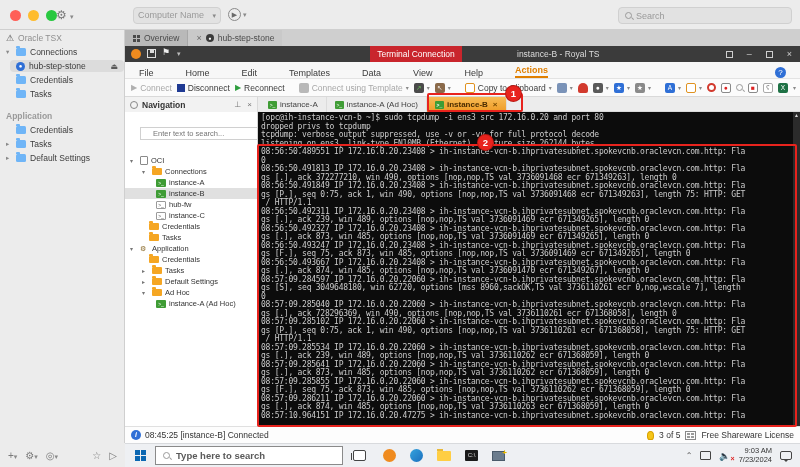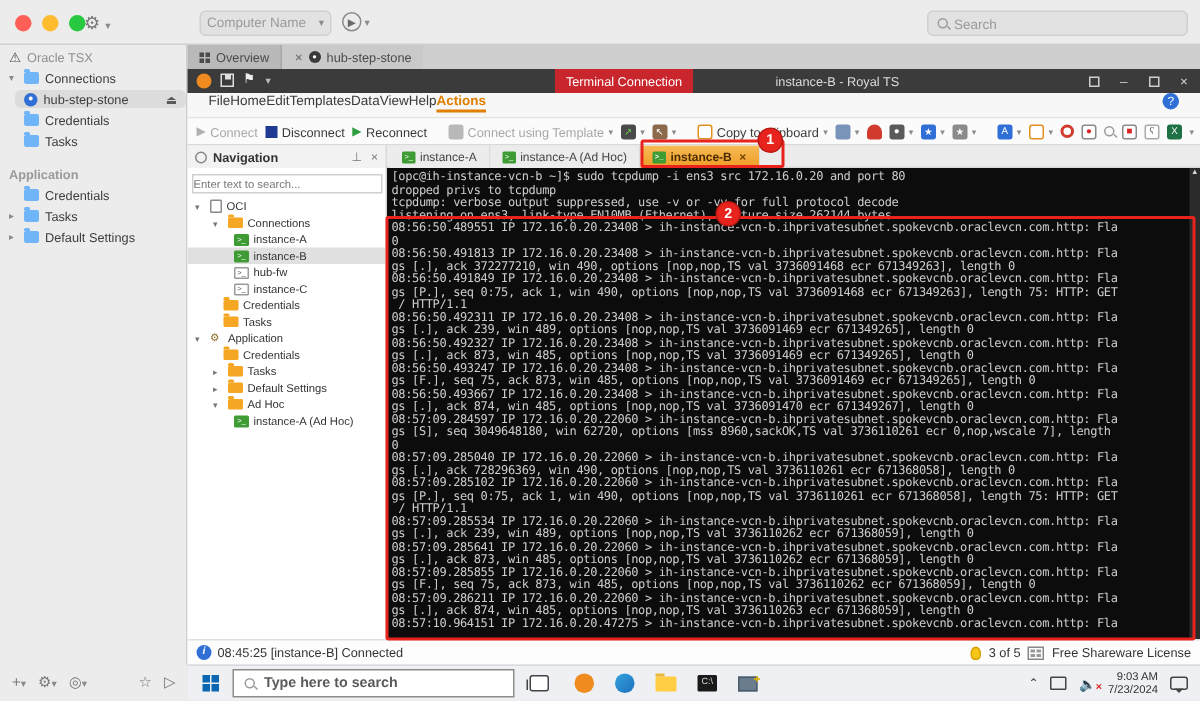--- a/index.html
+++ b/index.html
@@ -50,21 +50,21 @@
   .save-ic { left:22px; top:3px; width:9px; height:9px; border:1px solid #dedede; }
   .save-ic::before { content:""; position:absolute; left:2px; top:0; width:4px; height:3px; background:#dedede; }
   .flag-ic { left:37px; top:1px; font-size:9px; color:#ededed; }
   .tb-chev { left:52px; top:4px; color:#bbb; font-size:7px; }
   #context-tab { left:245px; top:0; width:92px; height:16px; background:#c9252c; color:#fff; font-size:8.5px; display:flex; align-items:center; justify-content:center; }
   #rts-title { left:392px; top:3px; font-size:8.5px; color:#dcdcdc; }
   #win-controls { right:8px; top:0; height:16px; display:flex; gap:14px; align-items:center; color:#cfcfcf; font-size:9px; }
   .wc-box { width:7px; height:7px; border:1px solid #cfcfcf; display:inline-block; }
 
   
-  #rts-menurow { left:125px; top:62px; width:675px; height:17px; background:#f7f7f7; border-bottom:1px solid #e3e3e3; display:flex; align-items:flex-start; gap:0; padding:0 14px; font-size:9px; color:#3a3a3a; }
+  #rts-menurow { left:125px; top:62px; width:675px; height:17px; background:#f7f7f7; border-bottom:1px solid #e3e3e3; display:flex; align-items:flex-end; gap:32px; padding:0 14px; font-size:9px; color:#3a3a3a; }
   .menu-item.actions { color:#e07f00; font-weight:bold; border-bottom:2px solid #e07f00; padding-bottom:1px; }
   .help-dot { margin-left:auto; width:11px; height:11px; border-radius:50%; background:#2f6fd6; color:#fff; font-size:8px; text-align:center; line-height:11px; }
 
   
   #rts-toolbar { left:125px; top:79px; width:675px; height:18px; background:#fbfbfb; border-bottom:1px solid #d9d9d9; display:flex; align-items:center; gap:5px; padding:0 6px; font-size:8.5px; color:#3a3a3a; white-space:nowrap; }
   .tb-sep { width:1px; height:12px; background:#d5d5d5; margin:0 2px; }
   .tb-btn { display:flex; align-items:center; gap:3px; }
   .dis { color:#a8a8a8; }
   .tri { font-size:8px; }
   .mi { width:10px; height:10px; border-radius:2px; display:inline-flex; align-items:center; justify-content:center; font-size:6.5px; color:#fff; flex:0 0 auto; }
@@ -78,21 +78,21 @@
   .nav-hdr-ic { width:8px; height:8px; border:1px solid #888; border-radius:50%; }
   .hdr-right { margin-left:auto; display:flex; gap:6px; color:#777; font-size:8px; }
   #conn-tabs { left:135px; top:0; height:15px; display:flex; }
   .conn-tab { display:flex; align-items:center; gap:3px; padding:0 8px; font-size:8px; color:#444; background:#ececec; border-right:1px solid #dcdcdc; }
   .conn-tab .term-ic { width:9px; height:8px; background:#3f9c35; border-radius:1px; color:#fff; font-size:5px; line-height:8px; text-align:center; }
   .conn-tab.active { background:linear-gradient(#f7bb55,#ef9b25); color:#4a2c00; font-weight:bold; border-radius:2px 2px 0 0; }
   .conn-close { color:#7a4a00; font-size:8px; margin-left:2px; }
 
   
   #nav-panel { left:125px; top:112px; width:133px; height:314px; background:#fff; border-right:1px solid #d5d5d5; overflow:hidden; }
-  #nav-search { margin:3px; width:127px; height:13px; border:1px solid #d0d0d0; background:#fff; color:#9a9a9a; font-size:7.5px; padding:0 0; font-family:"Liberation Sans",sans-serif; }
+  #nav-search { margin:15px; width:127px; height:13px; border:1px solid #d0d0d0; background:#fff; color:#9a9a9a; font-size:7.5px; padding:0 12px; font-family:"Liberation Sans",sans-serif; }
   .tree-row { display:flex; align-items:center; gap:3px; height:11px; font-size:7.5px; color:#333; padding-right:2px; }
   .tree-row.sel { background:#e0e0e0; }
   .d0 { padding-left:5px; } .d1 { padding-left:17px; } .d2 { padding-left:31px; }
   .chev { width:7px; color:#777; font-size:6px; flex:0 0 auto; }
   .ticon { flex:0 0 auto; }
   .win-folder { width:10px; height:7px; background:#f5a623; border-radius:1px; position:relative; }
   .win-folder::before { content:""; position:absolute; top:-2px; left:0; width:4px; height:2px; background:#f5a623; border-radius:1px 1px 0 0; }
   .term-green { width:10px; height:8px; background:#3f9c35; border-radius:1px; color:#fff; font-size:5px; line-height:8px; text-align:center; }
   .term-gray { width:10px; height:8px; background:#fff; border:1px solid #9a9a9a; border-radius:1px; color:#555; font-size:5px; line-height:6px; text-align:center; }
   .doc-ic { width:8px; height:9px; background:#fff; border:1px solid #8a8a8a; border-radius:1px; }

